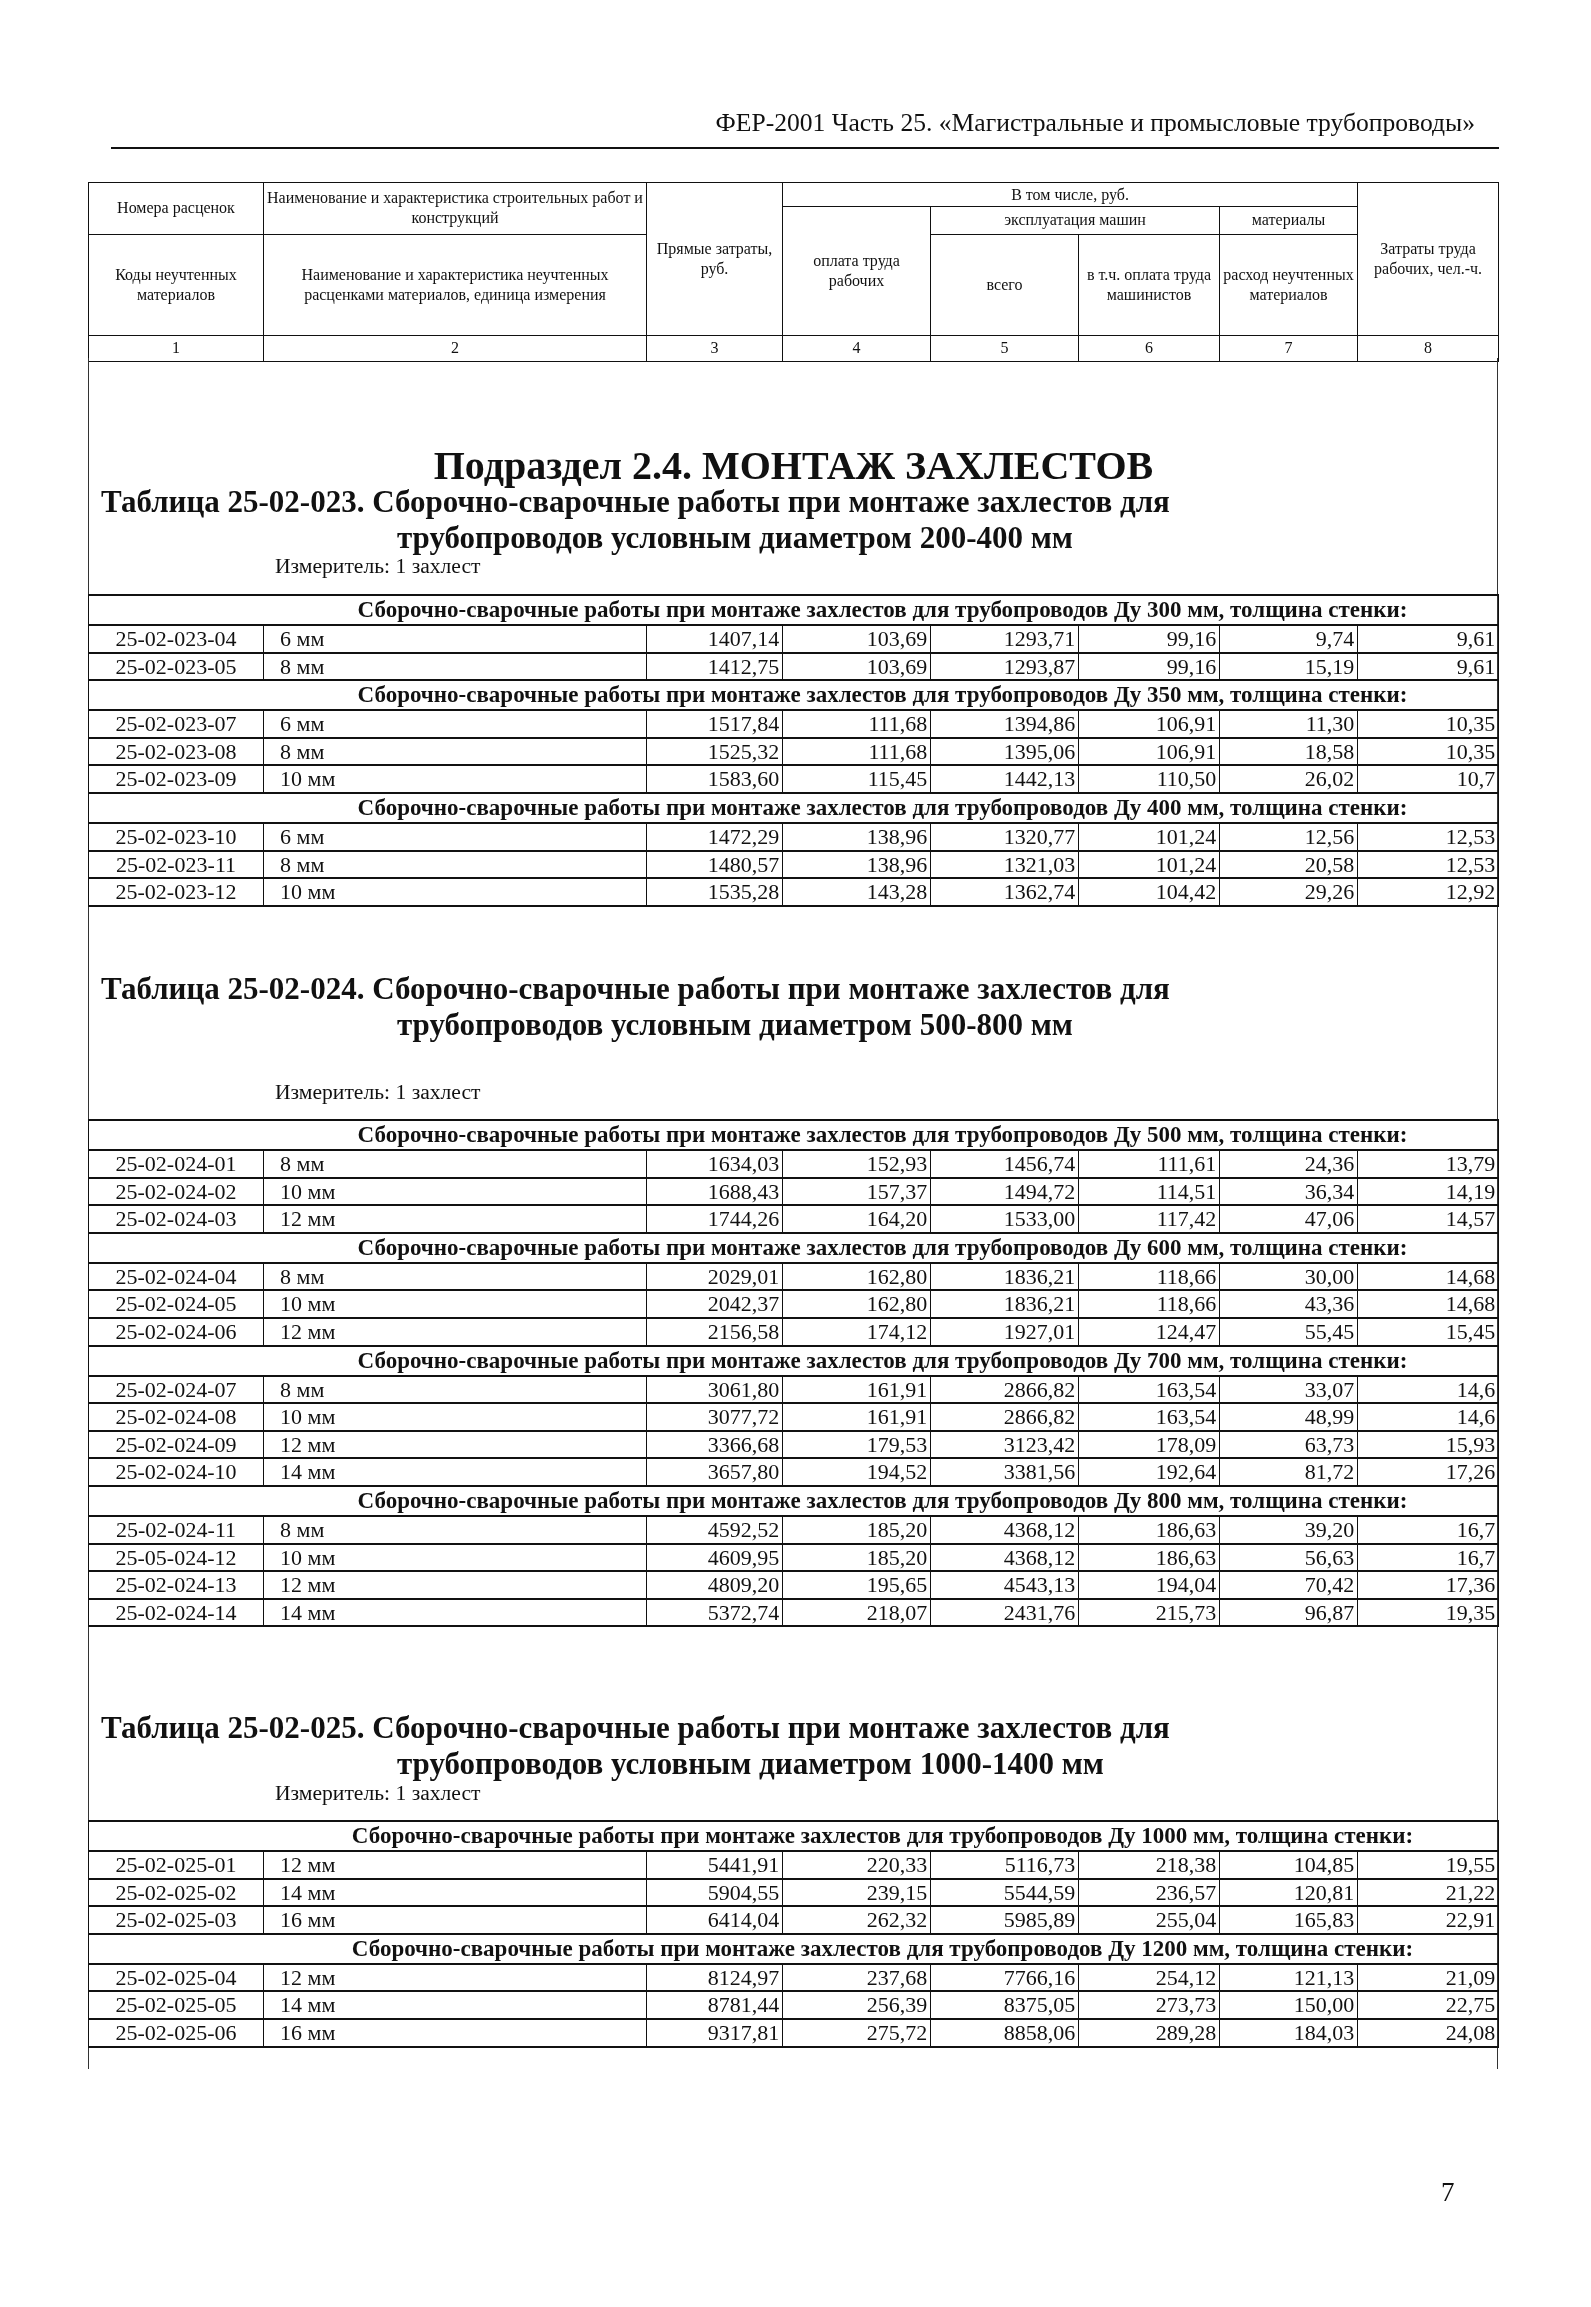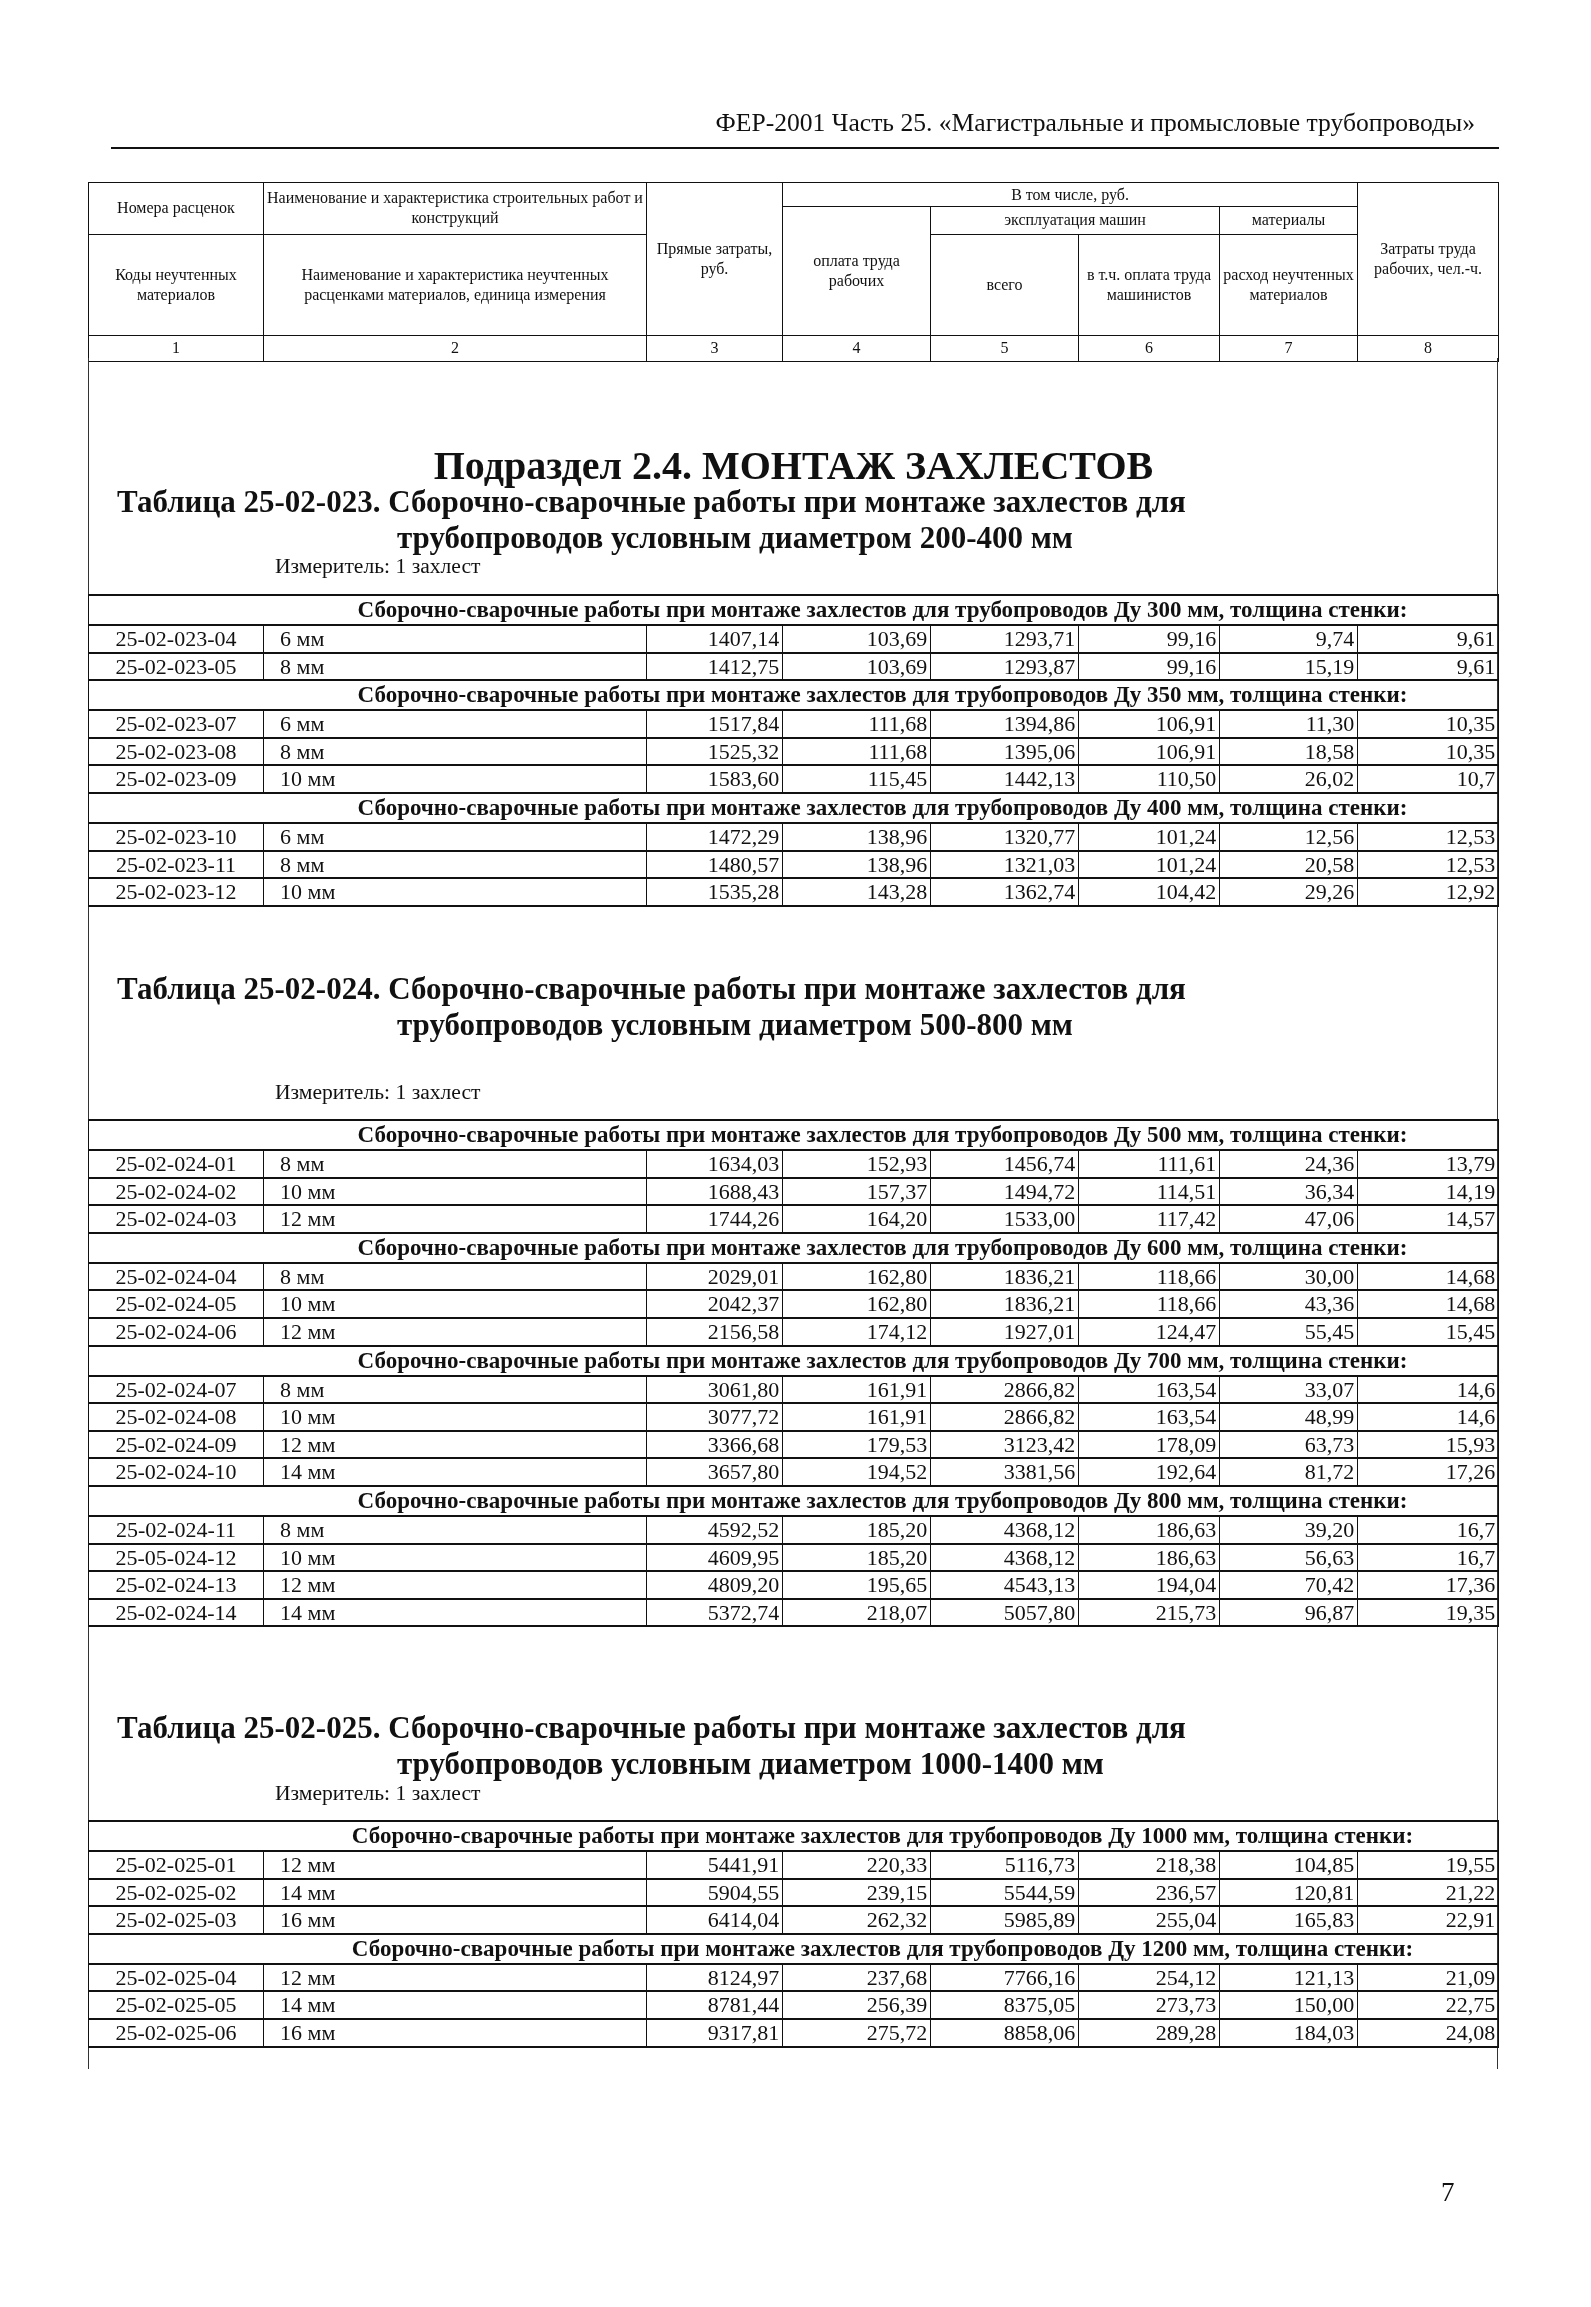--- a/index.html
+++ b/index.html
@@ -12,21 +12,21 @@
   
   #col-header { left:88px; top:182px; width:1411px; border-collapse:collapse; table-layout:fixed; }
   #col-header td { border:1.3px solid #111; text-align:center; vertical-align:middle; font-size:16px; line-height:1.25; padding:1.3px 2.7px; }
   #col-header td.num { font-size:16px; height:23px; }
 
   
   .vline { width:1.3px; background:#333; }
 
   .subsection-title { left:88px; width:1411px; text-align:center; font-size:40px; font-weight:bold;margin-top:48px; }
   .table-title { left:101px; width:1280px; font-size:31px; font-weight:bold; line-height:36px; }
-  .table-title .l1 { display:block;margin-left:16px; }
+  .table-title .l1 { display:block; }
   .table-title .l2 { display:block; padding-left:296px; }
   .meter { left:275px; font-size:21.6px; }
 
   table.rates { position:absolute; left:88px; width:1411px; border-collapse:collapse; table-layout:fixed; }
   table.rates td { border:1.3px solid #111; font-size:22px; height:25.6px; padding:0 4px; line-height:25.6px; white-space:nowrap; }
   table.rates tr.group td { text-align:center; font-weight:bold; font-size:23px; border-top:2px solid #111; border-bottom:2px solid #111; height:28px; padding-left:182px; }
   table.rates td.code { text-align:center; }
   table.rates td.desc { text-align:left; padding-left:16px; }
   table.rates td.n { text-align:right; padding-right:2.7px; }
   table.rates tr.row td { border-bottom:2px solid #111; }
@@ -354,21 +354,21 @@
         <td class="n">4543,13</td>
         <td class="n">194,04</td>
         <td class="n">70,42</td>
         <td class="n">17,36</td>
       </tr>
       <tr class="row">
         <td class="code">25-02-024-14</td>
         <td class="desc">14 мм</td>
         <td class="n">5372,74</td>
         <td class="n">218,07</td>
-        <td class="n">5057,80</td>
+        <td class="n">2431,76</td>
         <td class="n">215,73</td>
         <td class="n">96,87</td>
         <td class="n">19,35</td>
       </tr>
     </tbody>
   </table>
 
 <div class="abs table-title" style="top:1710px;">
   <span class="l1">Таблица 25-02-025. Сборочно-сварочные работы при монтаже захлестов для</span>
   <span class="l2">трубопроводов условным диаметром 1000-1400 мм</span>

